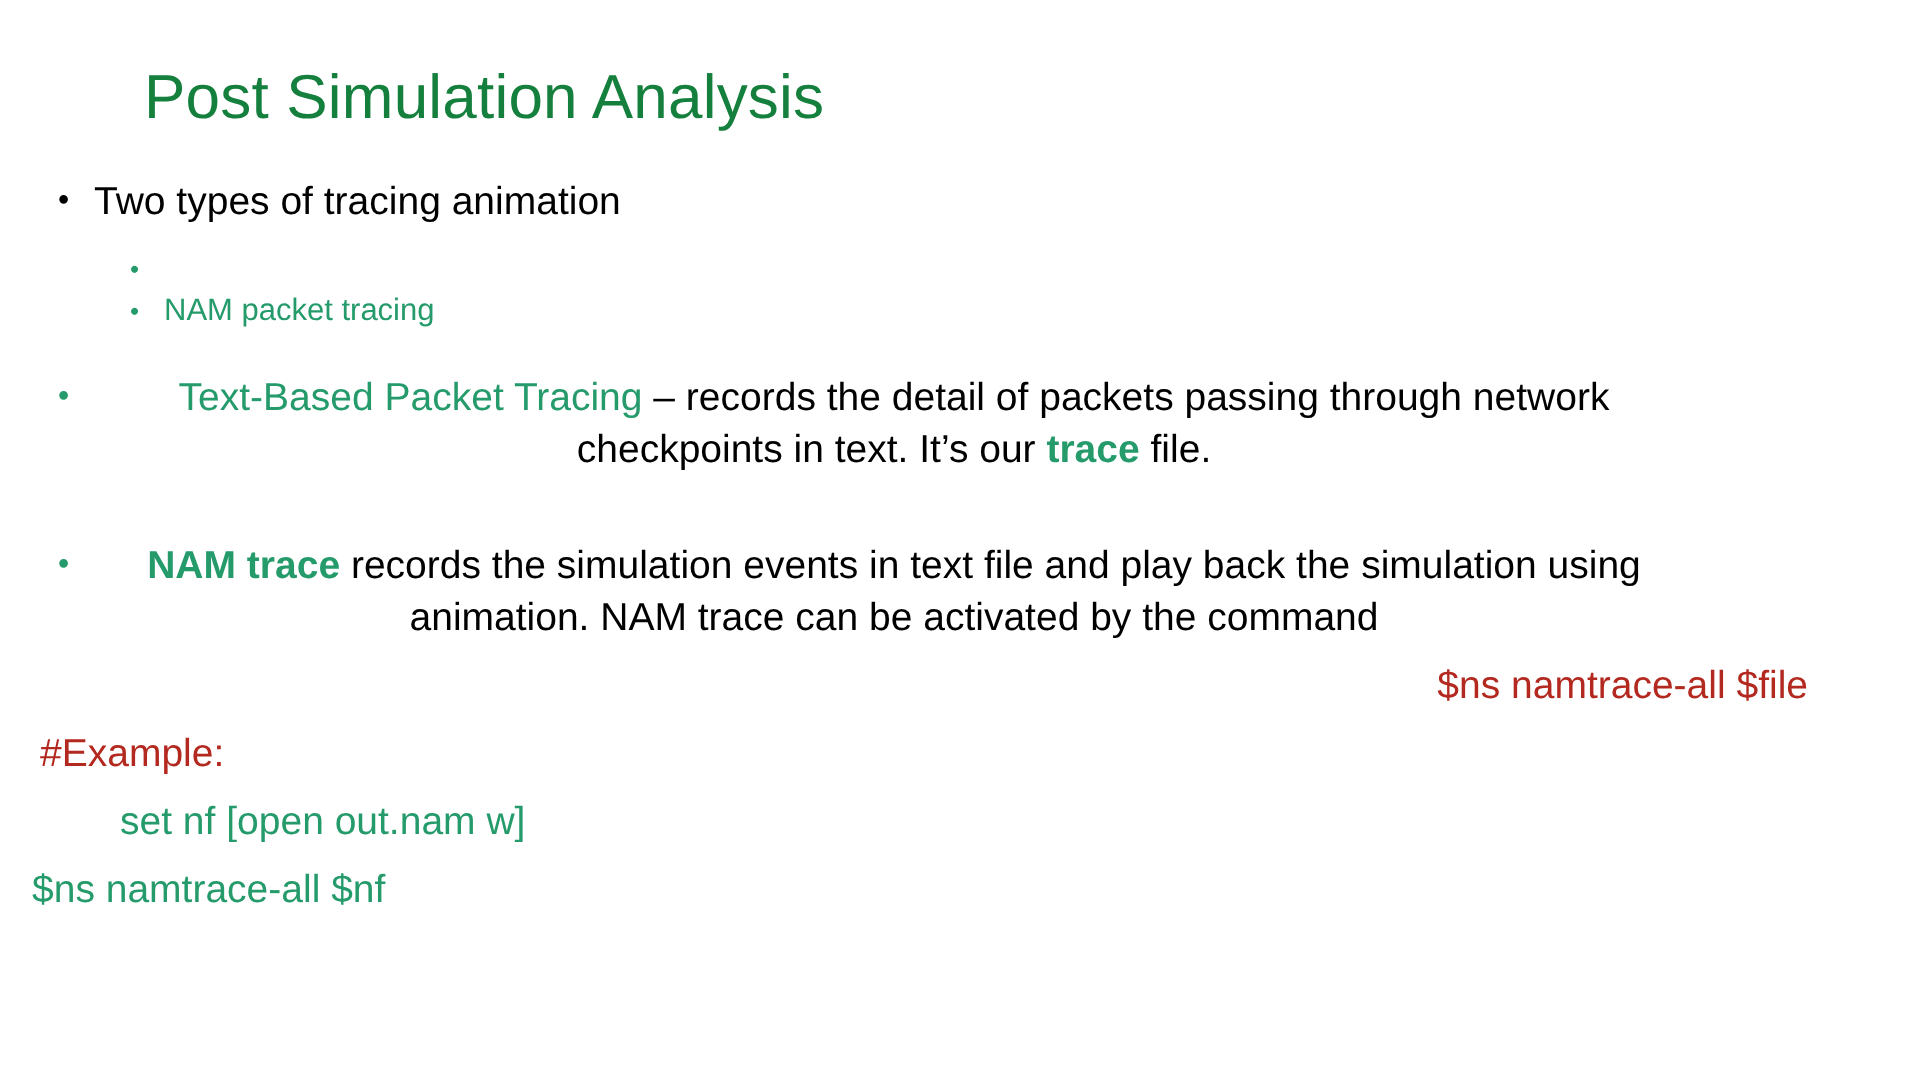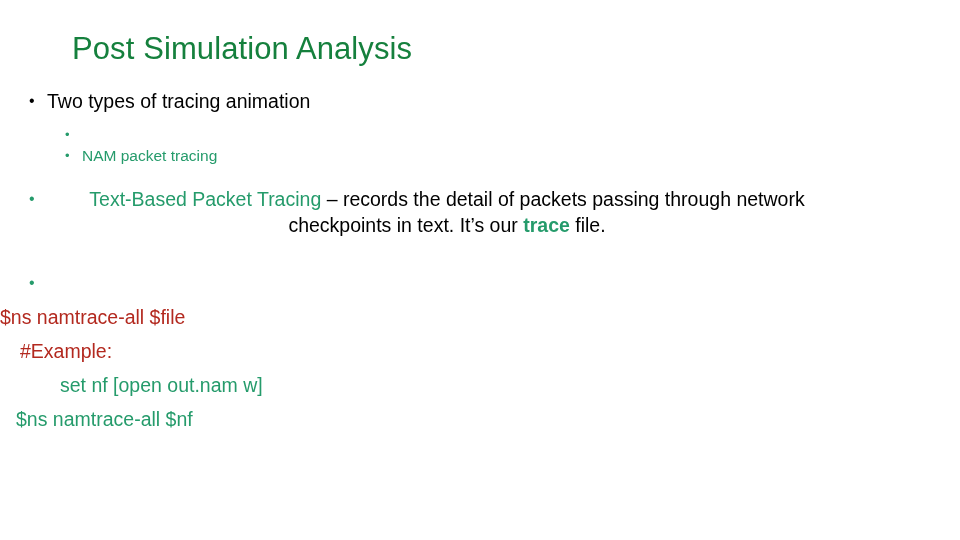--- a/index.html
+++ b/index.html
@@ -102,23 +102,23 @@
   }
 
   
   .plain {
     font-size: 19.5px;
     line-height: 26px;
     padding-left: 29px;
     color: #000000;
   }
   .centered {
-    text-align: left;
+    text-align: right;
     padding-left: 0;
-    padding-right: 28px;
+    padding-right: 56px;
   }
 
   
   .g  { color: #259B6B; }
   .gb { color: #259B6B; font-weight: 600; }
   .k  { color: #000000; }
   .r  { color: #B3291F; }
 
   
   .sp-a { height: 10px; }
@@ -156,20 +156,21 @@
     <div class="bullet-row para">
       <span class="dot">•</span>
       <span class="txt"><span class="g">Text-Based Packet Tracing</span><span class="k"> – records the detail of packets passing through network checkpoints in text. It’s our </span><span class="gb">trace</span><span class="k"> file.</span></span>
     </div>
 
     <div class="sp-b"></div>
     <div class="sp-c"></div>
 
     <div class="bullet-row para">
       <span class="dot">•</span>
+      <span class="txt"><span class="gb">NAM trace</span><span class="k"> records the simulation events in text file and play back the simulation using animation. NAM trace can be activated by the command</span></span>
     </div>
 
     <div class="sp-d"></div>
 
     <div class="plain centered r">$ns namtrace-all $file</div>
 
     <div class="sp-d"></div>
 
     <div class="plain r" style="padding-left:20px;">#Example:</div>
 

